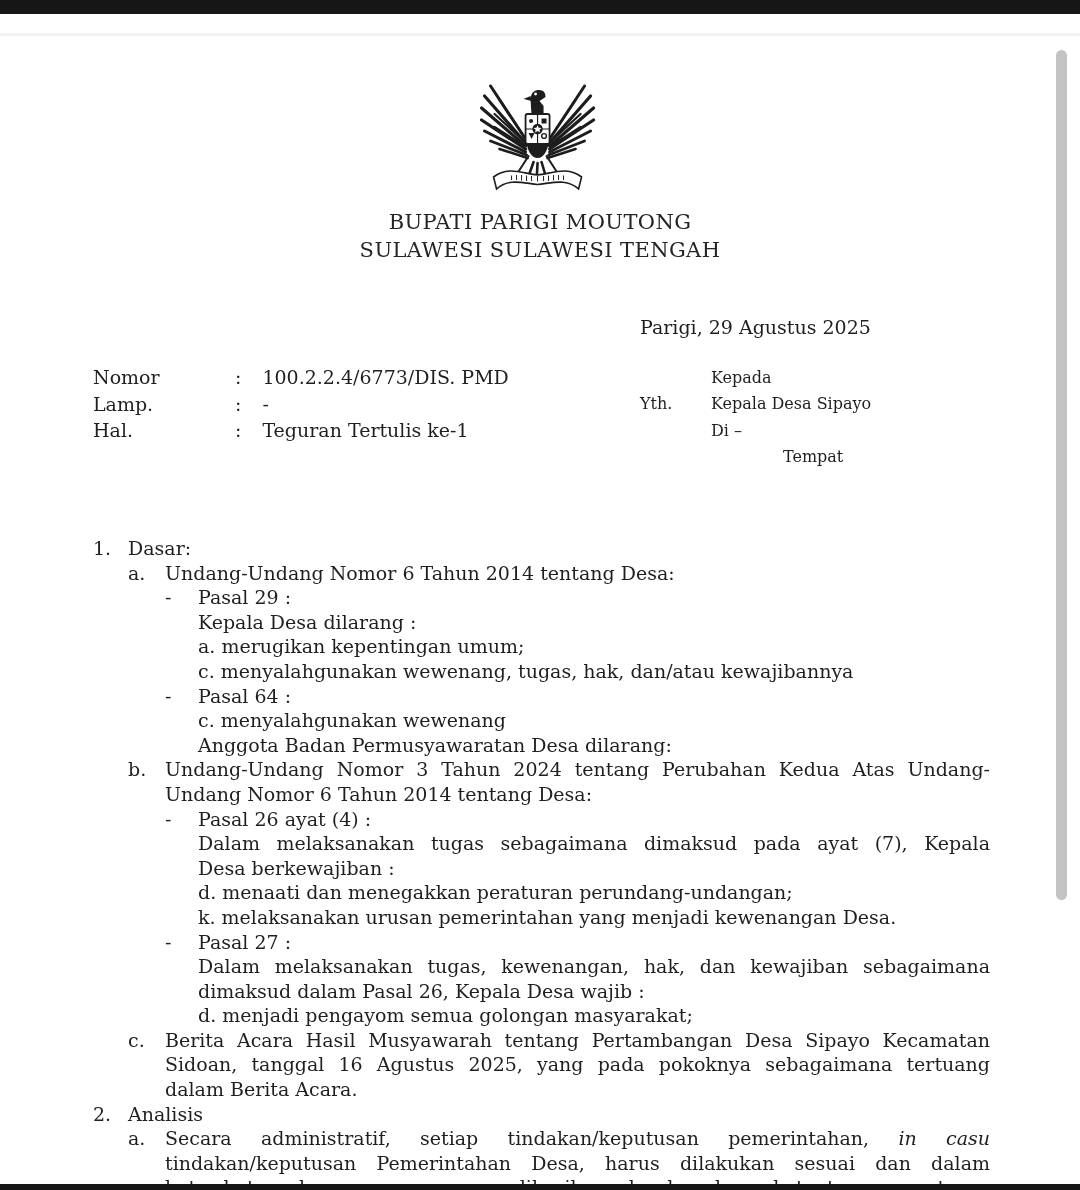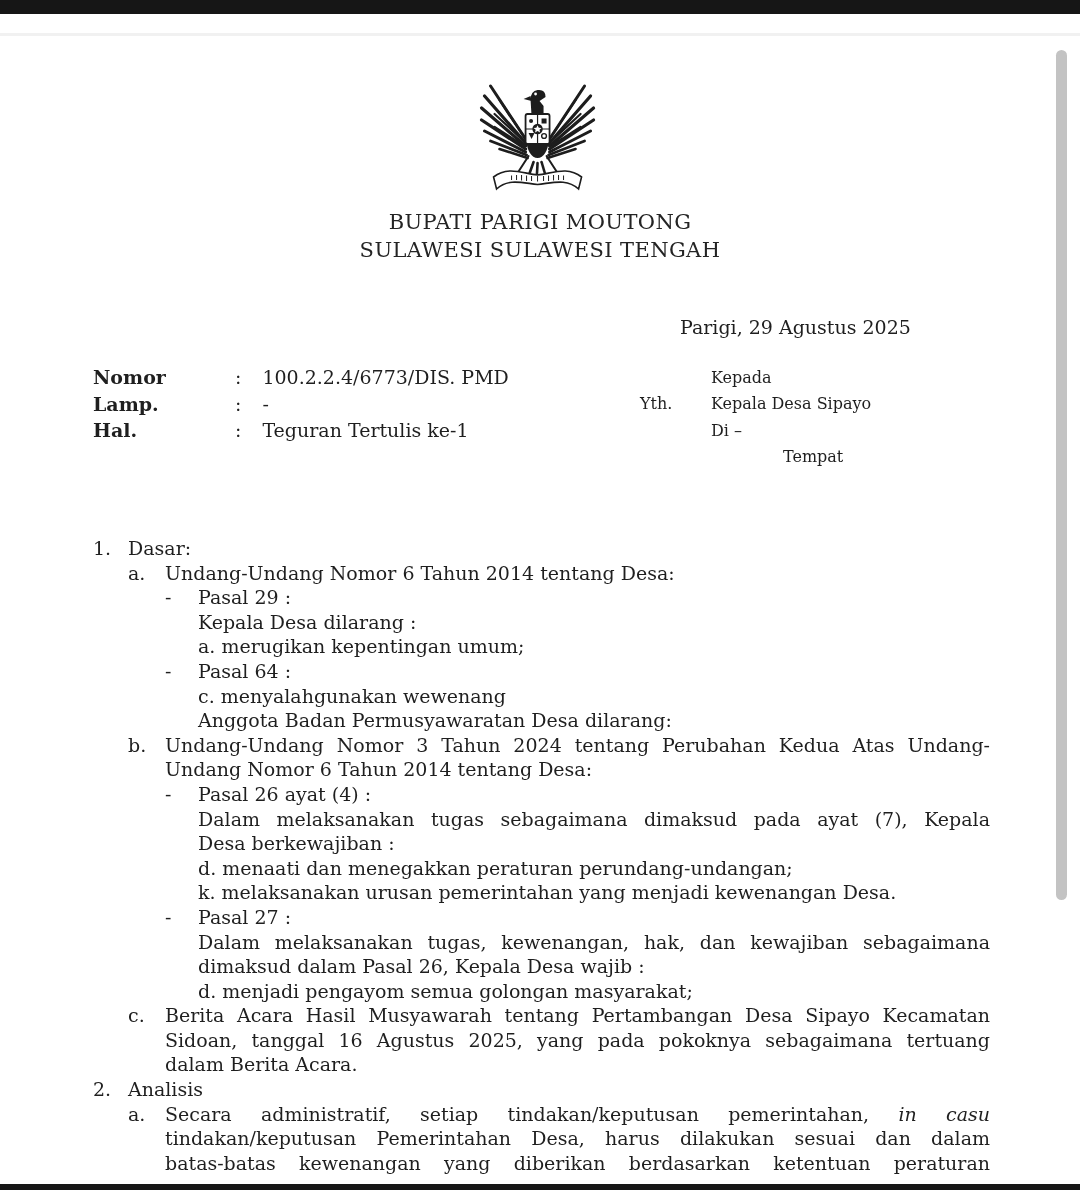--- a/index.html
+++ b/index.html
@@ -14,25 +14,25 @@
   .bottom-bar{position:absolute;left:0;top:1184px;width:1080px;height:6px;background:#161616;z-index:30;}
   .chrome-line{position:absolute;left:0;top:33px;width:1080px;height:3px;background:#f1f1f1;z-index:5;}
 
   .page{position:absolute;left:0;top:14px;width:1080px;height:1176px;background:#ffffff;overflow:hidden;}
 
   .emblem{position:absolute;left:50%;top:56px;transform:translateX(-52%);width:122px;height:132px;}
   .lh{position:absolute;left:0;width:1080px;text-align:center;font-size:21px;letter-spacing:.4px;color:#242424;}
   .lh1{top:196px;}
   .lh2{top:224px;}
 
-  .date-line{position:absolute;left:640px;top:302px;font-size:19px;margin-left:40px;}
+  .date-line{position:absolute;left:640px;top:302px;font-size:19px;}
 
   .meta-fields{position:absolute;left:93px;top:350px;font-size:19px;line-height:26.5px;}
   .frow{white-space:nowrap;}
-  .flabel{display:inline-block;width:142px;font-weight:bold;}
+  .flabel{display:inline-block;width:142px;}
   .fval{margin-left:21px;}
 
   .recipient{position:absolute;left:640px;top:351px;font-size:16px;line-height:26.3px;}
   .rrow{white-space:nowrap;}
   .rcol1{display:inline-block;width:71px;}
   .indent-tempat{padding-left:72px;}
 
   .letter-body{position:absolute;left:93px;top:522px;width:897px;font-size:19px;line-height:24.6px;}
   .bl{position:relative;box-sizing:border-box;width:897px;white-space:nowrap;}
   .bl .mk{position:absolute;}
@@ -150,20 +150,21 @@
         <span class="rcol1"></span><span class="indent-tempat">Tempat</span>
       </div>
     </div>
 
     <div class="letter-body" id="body-lines">
         <div class="bl lv1"><span class="mk">1.</span><span>Dasar:</span></div>
         <div class="bl lv2"><span class="mk">a.</span><span>Undang-Undang Nomor 6 Tahun 2014 tentang Desa:</span></div>
         <div class="bl lv3"><span class="mk">-</span><span>Pasal 29 :</span></div>
         <div class="bl lv3"><span>Kepala Desa dilarang :</span></div>
         <div class="bl lv3"><span>a. merugikan kepentingan umum;</span></div>
+        <div class="bl lv3"><span>c. menyalahgunakan wewenang, tugas, hak, dan/atau kewajibannya</span></div>
         <div class="bl lv3"><span class="mk">-</span><span>Pasal 64 :</span></div>
         <div class="bl lv3"><span>c. menyalahgunakan wewenang</span></div>
         <div class="bl lv3"><span>Anggota Badan Permusyawaratan Desa dilarang:</span></div>
         <div class="bl lv2 just"><span class="mk">b.</span><span>Undang-Undang Nomor 3 Tahun 2024 tentang Perubahan Kedua Atas Undang-</span></div>
         <div class="bl lv2"><span>Undang Nomor 6 Tahun 2014 tentang Desa:</span></div>
         <div class="bl lv3"><span class="mk">-</span><span>Pasal 26 ayat (4) :</span></div>
         <div class="bl lv3 just"><span>Dalam melaksanakan tugas sebagaimana dimaksud pada ayat (7), Kepala</span></div>
         <div class="bl lv3"><span>Desa berkewajiban :</span></div>
         <div class="bl lv3"><span>d. menaati dan menegakkan peraturan perundang-undangan;</span></div>
         <div class="bl lv3"><span>k. melaksanakan urusan pemerintahan yang menjadi kewenangan Desa.</span></div>

